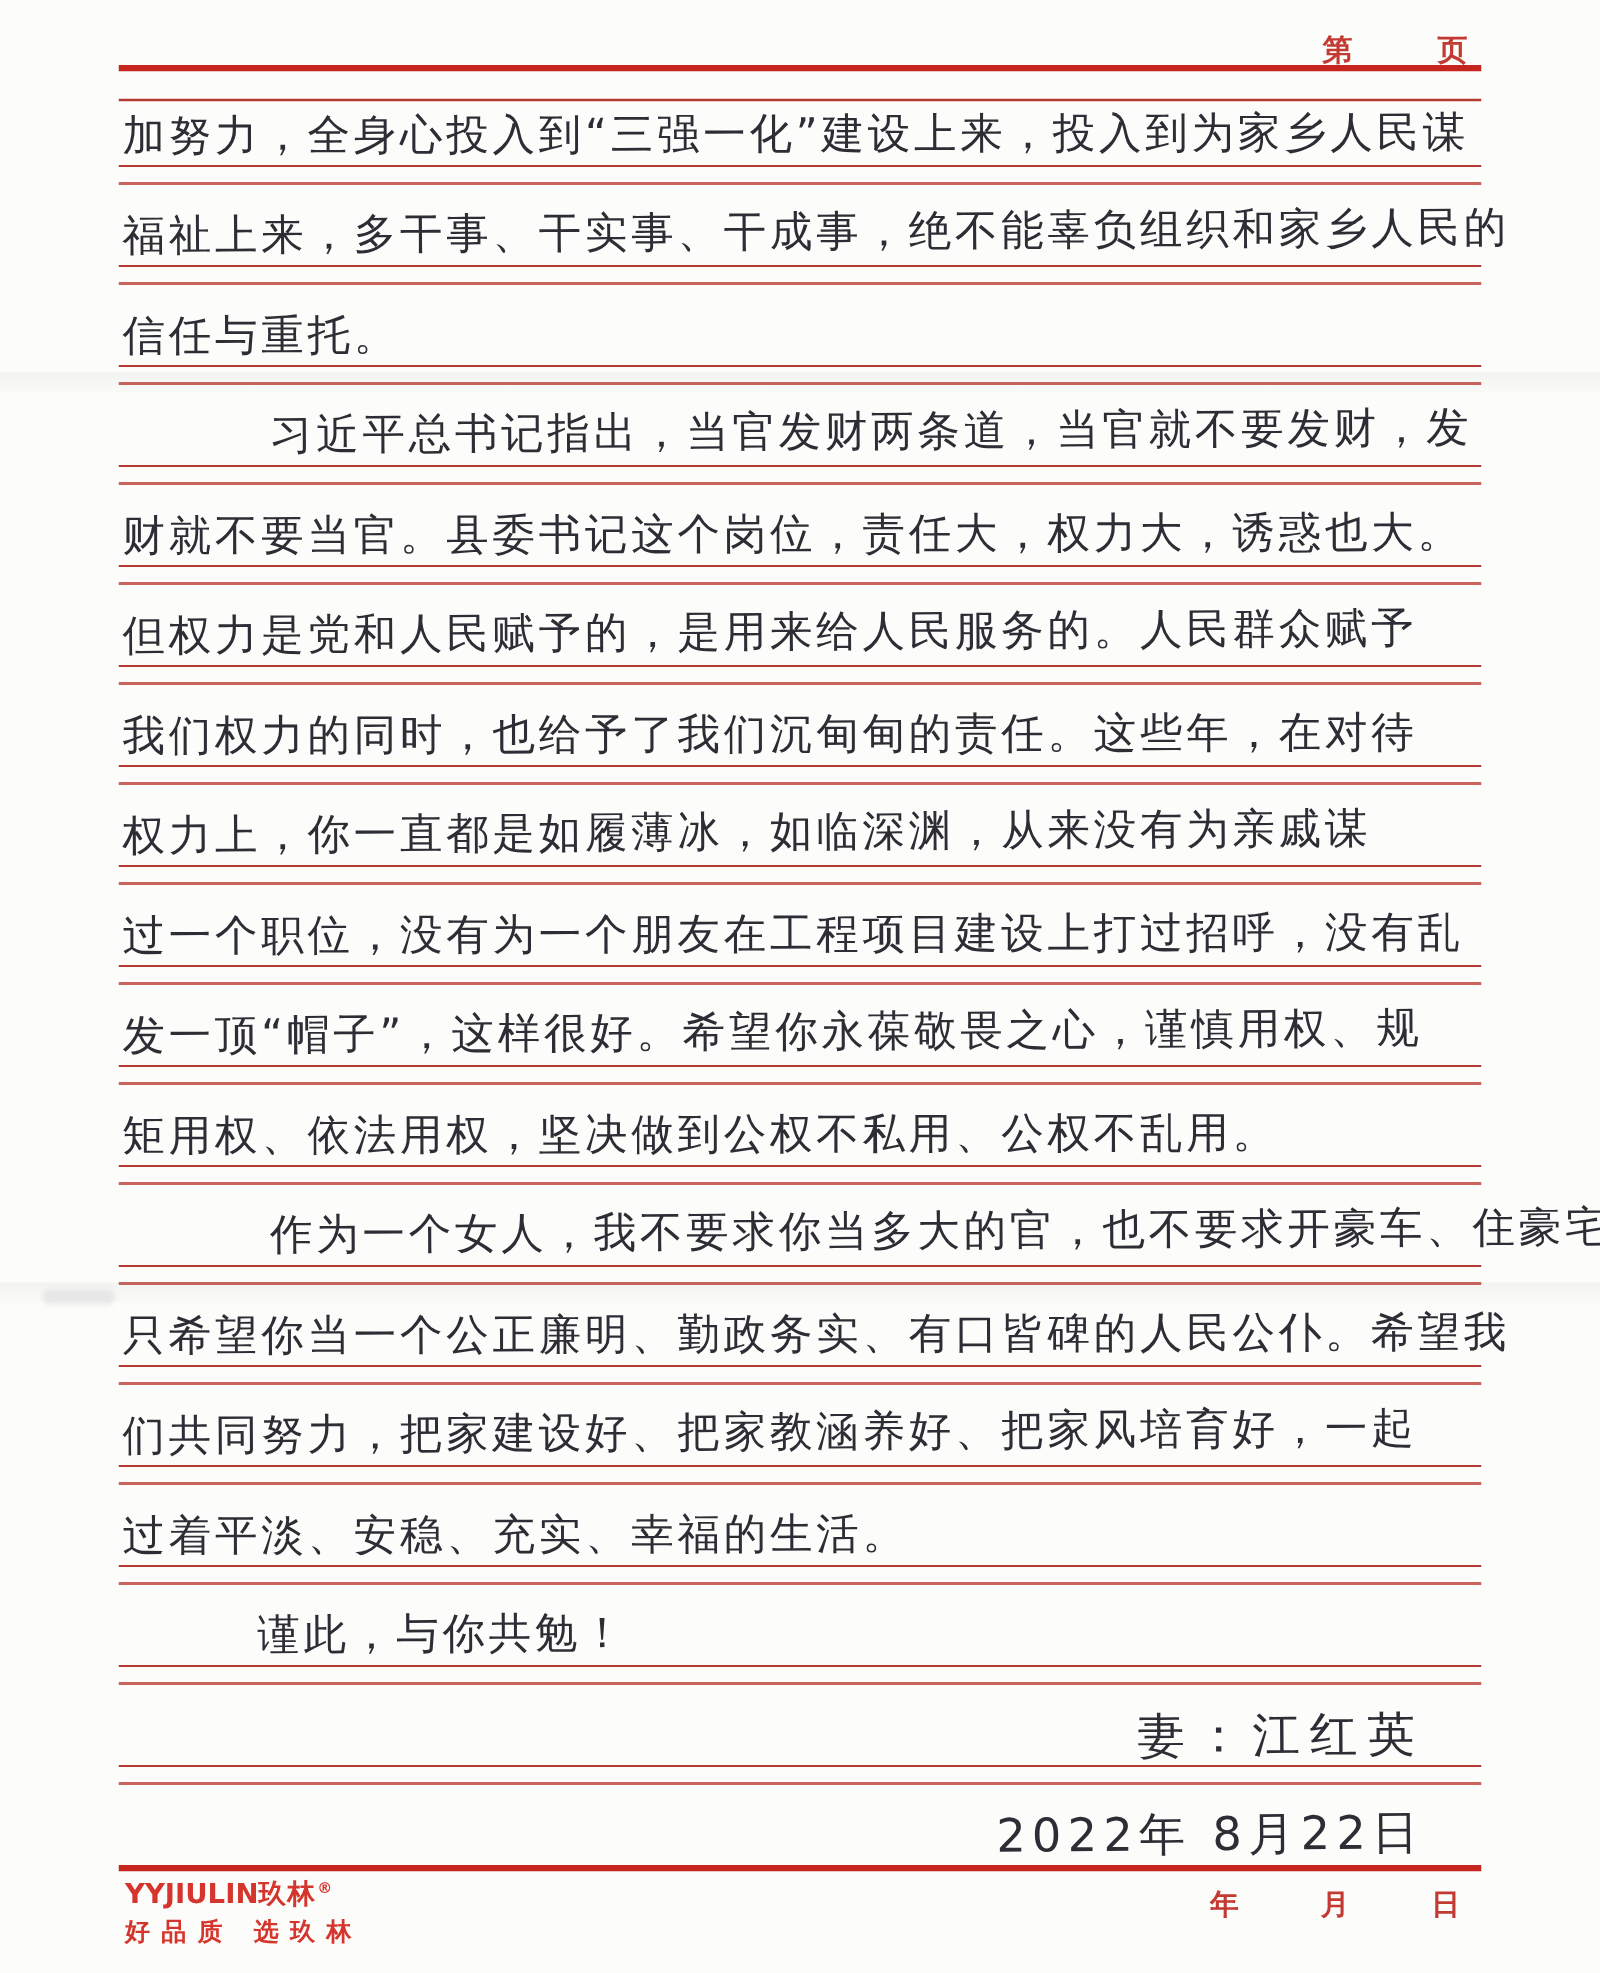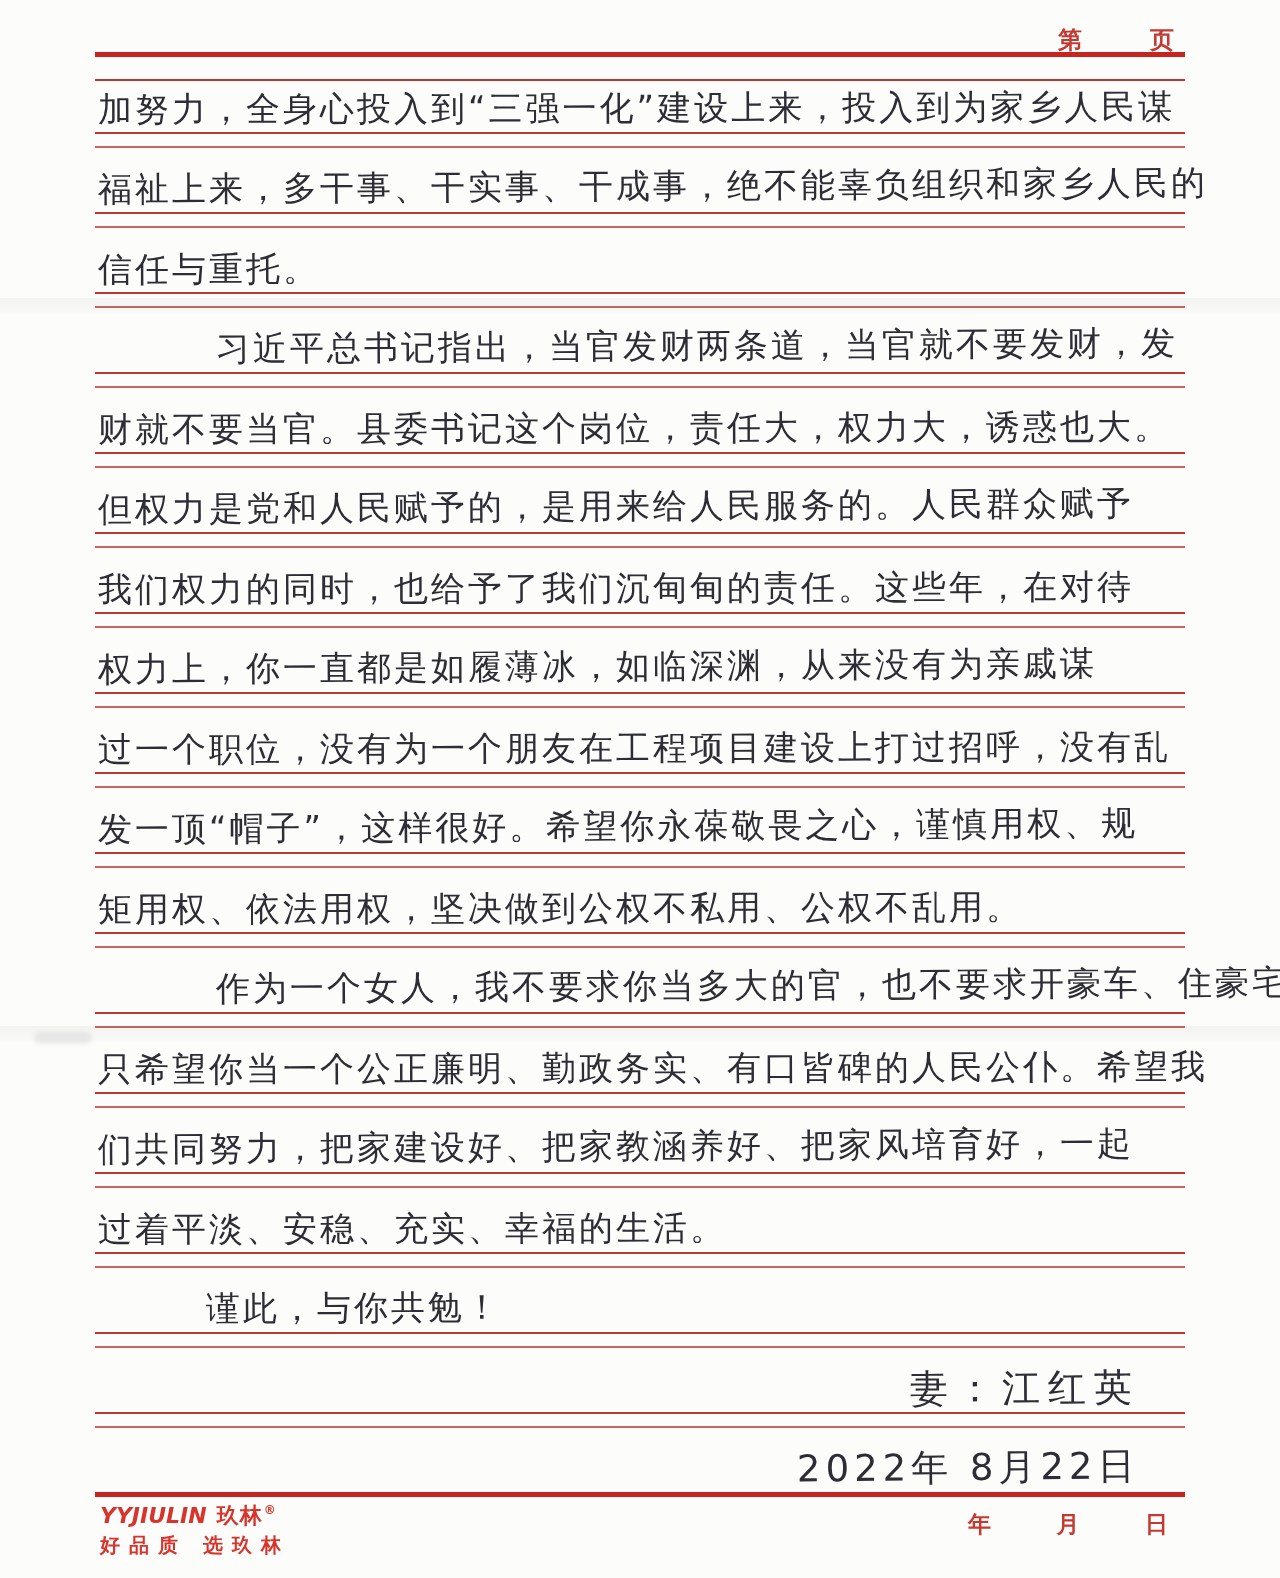--- a/index.html
+++ b/index.html
@@ -80,22 +80,22 @@
     transform:rotate(-0.5deg);
   }
   
   .brand{
     position:absolute;left:100px;top:1504px;color:#d5352c;
   }
   .brand-line1{
     font-weight:bold;font-size:22px;line-height:24px;letter-spacing:1px;
     display:flex;align-items:flex-start;
   }
-  .brand-latin{font-style:italic;font-family:"DejaVu Sans",sans-serif;letter-spacing:0px;}
-  .brand-cjk{margin-left:10px;}
+  .brand-latin{font-family:"DejaVu Sans",sans-serif;letter-spacing:0px;}
+  .brand-cjk{margin-left:0;}
   .brand-reg{font-size:12px;line-height:12px;margin-left:1px;}
   .brand-slogan{
     margin-top:4px;font-weight:bold;font-size:20px;letter-spacing:9px;
   }
   .date-stub{
     position:absolute;left:968px;top:1510px;width:200px;height:28px;
     display:flex;justify-content:space-between;
     color:#c23a32;font-family:"DejaVu Serif",serif;
     font-size:23px;line-height:28px;font-weight:600;
   }

